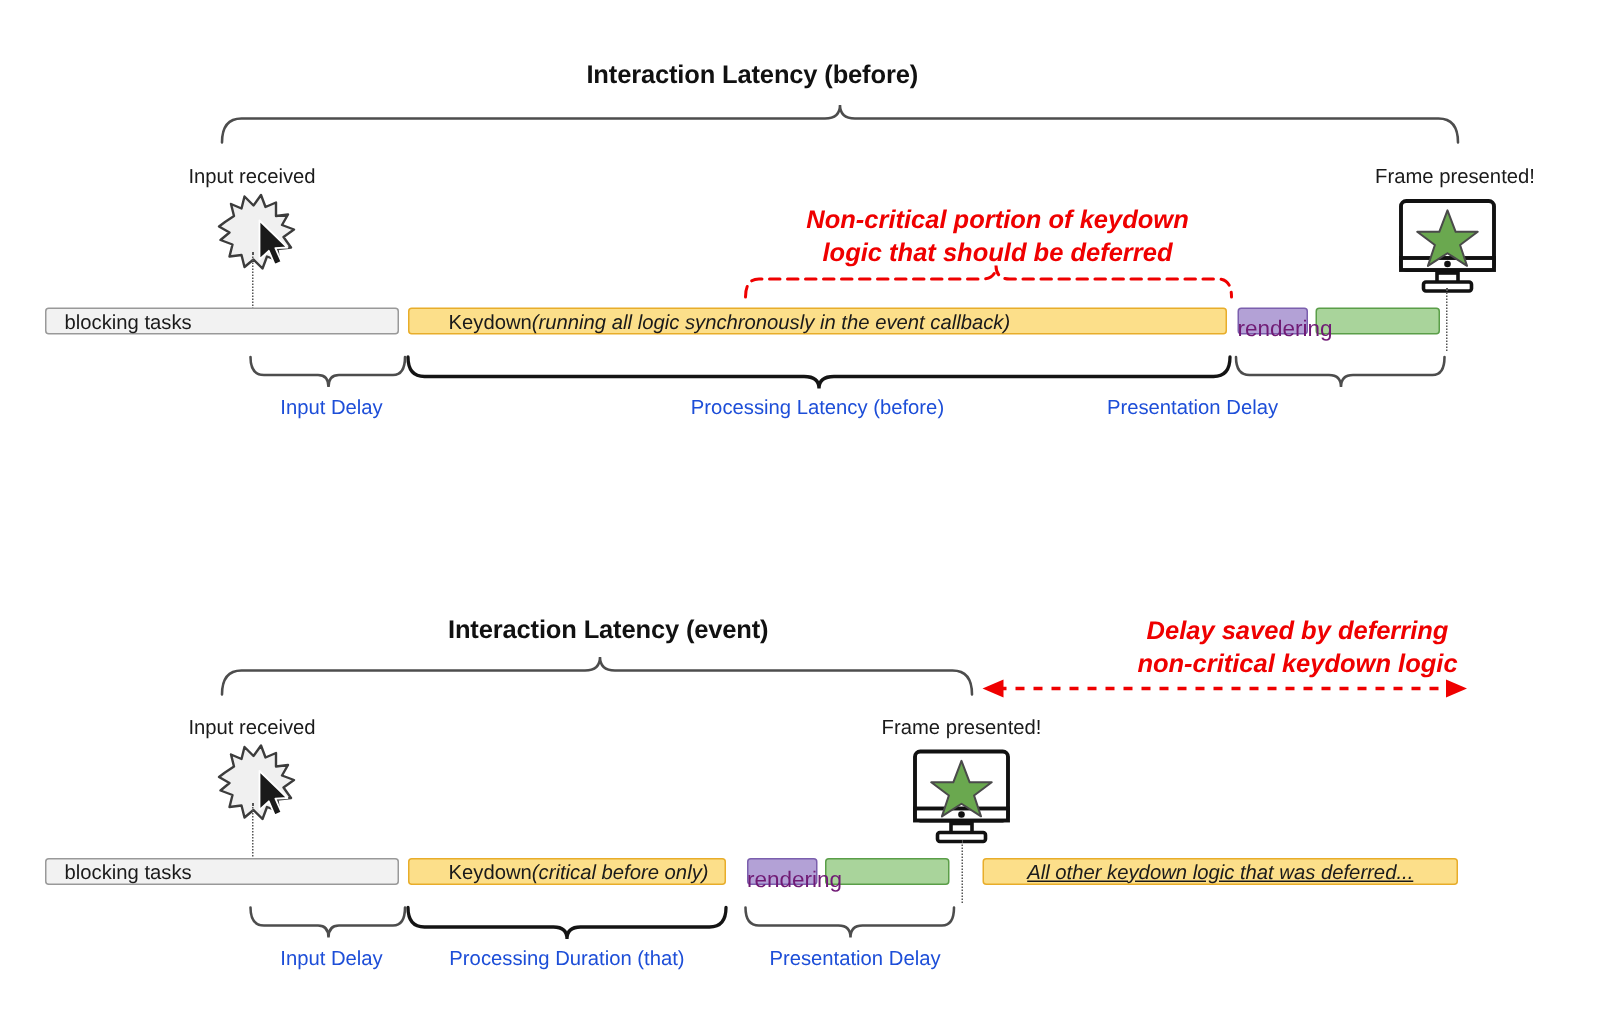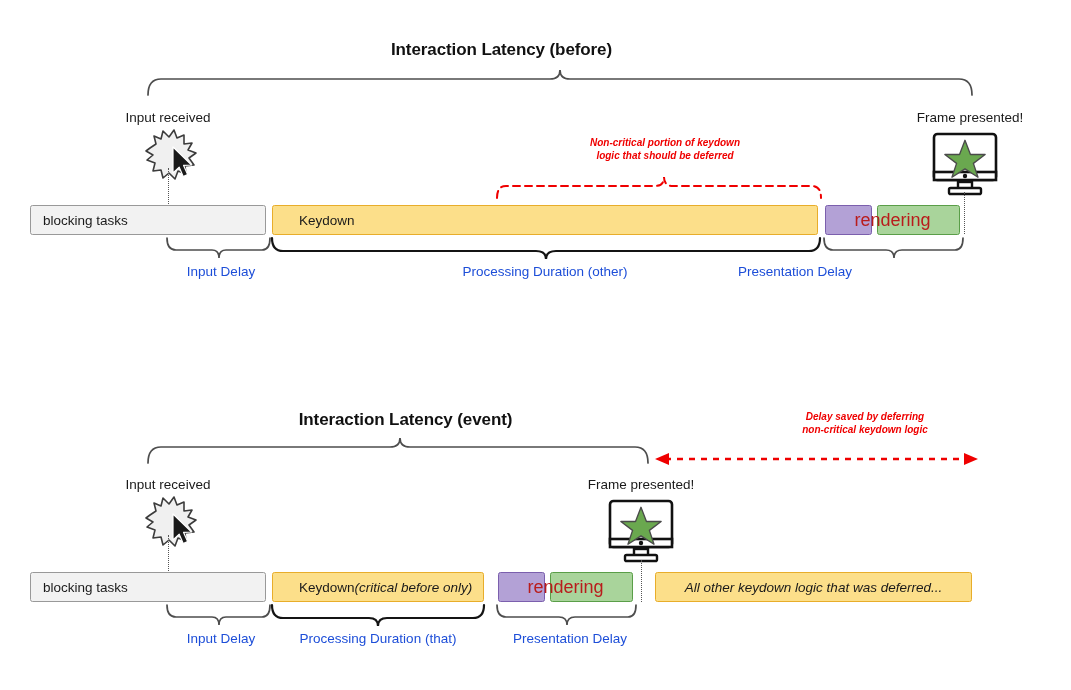--- a/index.html
+++ b/index.html
@@ -42,33 +42,33 @@
   }
   .phase-label {
     font-size: 13.5px;
     color: #1d4ed8;
     text-align: center;
     white-space: nowrap;
   }
 
   
   .red-note {
-    font-size: 10px;
+    font-size: 17px;
     font-weight: bold;
     font-style: italic;
     color: #ef0000;
     text-align: center;
     line-height: 1.32;
     white-space: nowrap;
   }
 
   
   .bar {
     box-sizing: border-box;
-    height: 30px;
+    height: 18px;
     border-radius: 2.5px;
     display: flex;
     align-items: center;
     font-size: 13.5px;
     color: #1a1a1a;
     white-space: nowrap;
     overflow: visible;
   }
   .bar-blocking {
     background: #f2f2f2;
@@ -78,38 +78,39 @@
   .bar-keydown {
     background: #fcdf8a;
     border: 1.3px solid #e8ad2a;
     padding-left: 26px;
   }
   .bar-deferred {
     background: #fcdf8a;
     border: 1.3px solid #e8ad2a;
     justify-content: center;
     font-style: italic;
+    text-decoration: underline;
   }
   .bar-purple {
     background: #b3a1d6;
     border: 1.3px solid #7b5fad;
   }
   .bar-green {
     background: #a9d49b;
     border: 1.3px solid #5a9e48;
   }
   .bar-em { font-style: italic; }
 
   
   .rendering-text {
     position: absolute;
-    font-size: 18px;
-    color: #b91c1c;
-    white-space: nowrap;
-    text-align: center;
+    font-size: 15px;
+    color: #701a75;
+    white-space: nowrap;
+    text-align: left;
     z-index: 5;
     line-height: 30px;
   }
 
   
   .dropline {
     border-left: 1.6px dotted #555555;
     width: 0;
   }
 
@@ -163,30 +164,31 @@
 
   <div class="abs dropline" style="left:168px; top:168px; height:50px;"></div>
   <div class="abs dropline" style="left:964px; top:192px; height:42px;"></div>
 
   <div class="abs bar bar-blocking" style="left:30px; top:205px; width:236px;">
     <span>blocking tasks</span>
   </div>
 
   <div class="abs bar bar-keydown" style="left:272px; top:205px; width:546px;">
     <span>Keydown </span>
+      <span class="bar-em">(running all logic synchronously in the event callback)</span>
   </div>
 
   <div class="abs bar bar-purple" style="left:825px; top:205px; width:47px;"></div>
 
   <div class="abs bar bar-green" style="left:877px; top:205px; width:83px;"></div>
 
   <div class="rendering-text" style="left:825px; top:205px; width:135px;">rendering</div>
 
   <div class="abs phase-label" style="left:146px; top:264px; width:150px;">Input Delay</div>
-  <div class="abs phase-label" style="left:400px; top:264px; width:290px;">Processing Duration (other)</div>
+  <div class="abs phase-label" style="left:400px; top:264px; width:290px;">Processing Latency (before)</div>
   <div class="abs phase-label" style="left:715px; top:264px; width:160px;">Presentation Delay</div>
 
   <div class="abs diagram-title" style="left:0; top:410px; width:811px;">Interaction Latency (event)</div>
 
   <div class="abs node-label" style="left:68px; top:477px; width:200px;">Input received</div>
 
   <div class="abs node-label" style="left:541px; top:477px; width:200px;">Frame presented!</div>
 
   <div class="abs" style="left:143px; top:495px;">
     <svg class="icon-svg" width="58" height="56" viewBox="0 0 58 56" aria-hidden="true">

